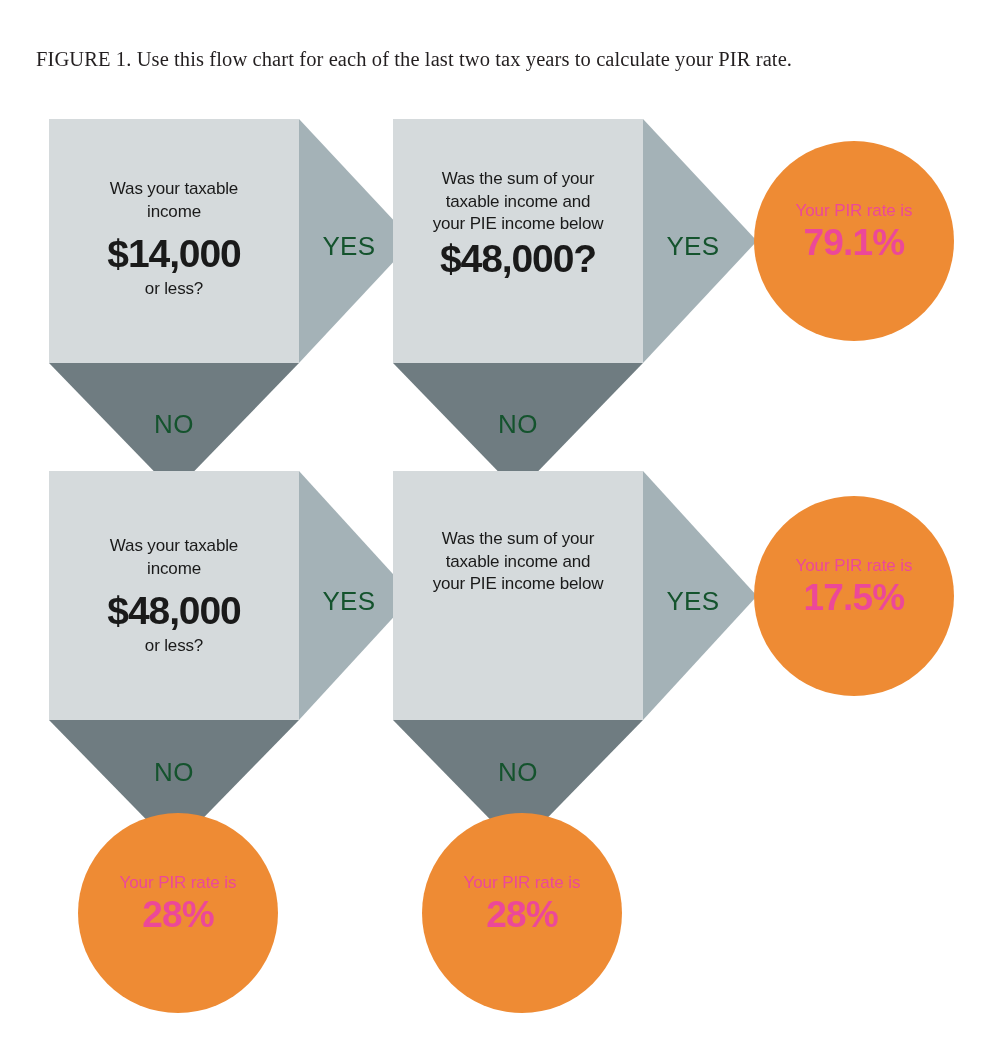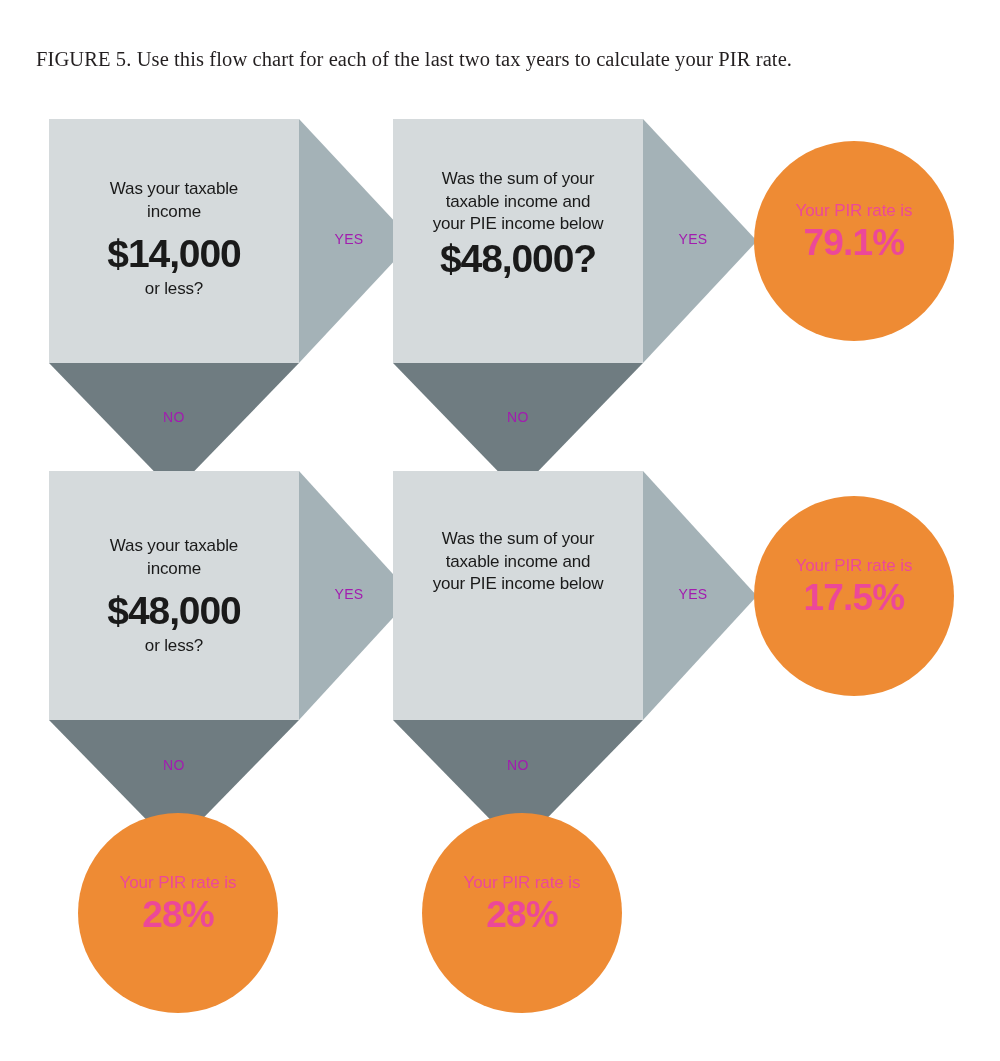--- a/index.html
+++ b/index.html
@@ -65,22 +65,22 @@
     line-height: 47px;
     font-weight: 700;
     letter-spacing: -1.1px;
     margin-top: 7px;
     margin-bottom: 1px;
   }
   .q-amount.small-gap { margin-top: -1px; text-align: center; }
 
   .branch-label {
     position: absolute;
-    color: #a21caf;
-    font-size: 14px;
+    color: #14532d;
+    font-size: 26px;
     font-weight: 400;
     letter-spacing: 0.4px;
     text-align: center;
     pointer-events: none;
   }
 
   .circle-text {
     position: absolute;
     text-align: center;
     color: #ec4899;
@@ -95,21 +95,21 @@
   .c-rate {
     font-size: 37px;
     line-height: 43px;
     font-weight: 700;
     letter-spacing: -0.8px;
   }
 </style>
 </head>
 <body>
 
-<div id="figure-caption">FIGURE 5. Use this flow chart for each of the last two tax years to calculate your PIR rate.</div>
+<div id="figure-caption">FIGURE 1. Use this flow chart for each of the last two tax years to calculate your PIR rate.</div>
 
 <div id="flow-stage">
 
   <svg id="flow-svg" viewBox="0 0 1000 1061">
 
     <polygon points="293,119 293,363 407,241" fill="#a4b2b7"></polygon>
 
     <polygon points="637,119 637,363 751,241" fill="#a4b2b7"></polygon>
 
     <polygon points="43,363 293,363 168,492" fill="#6f7c81"></polygon>

